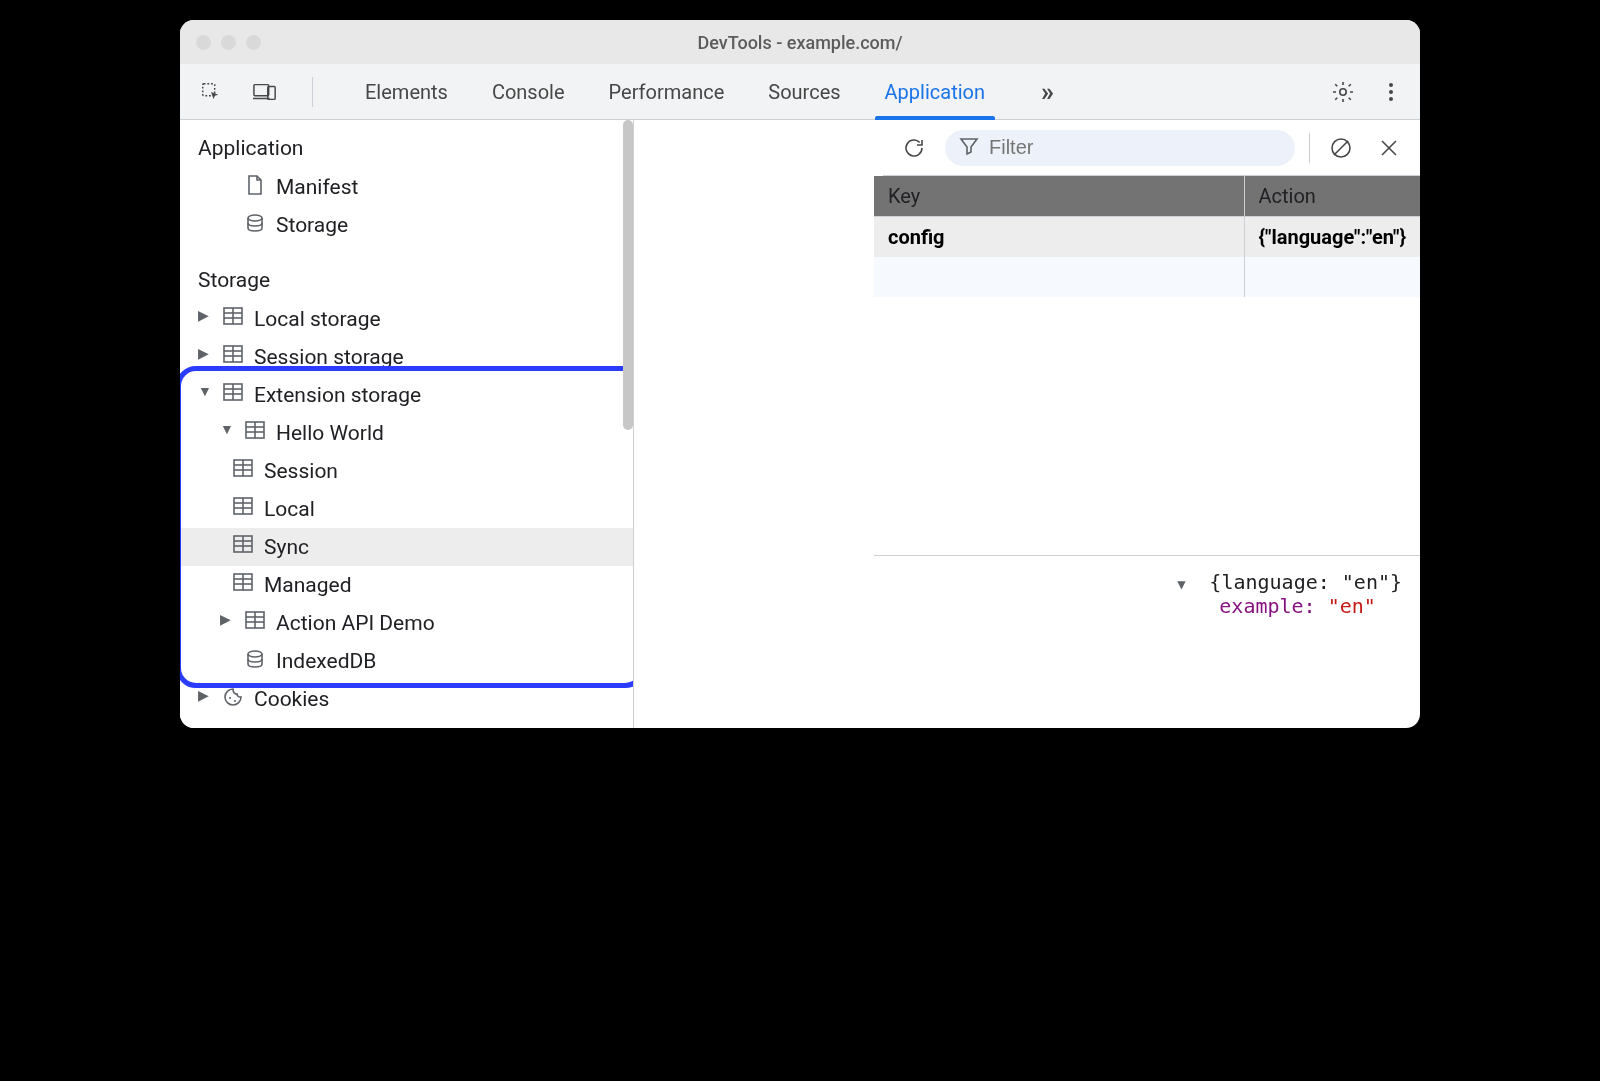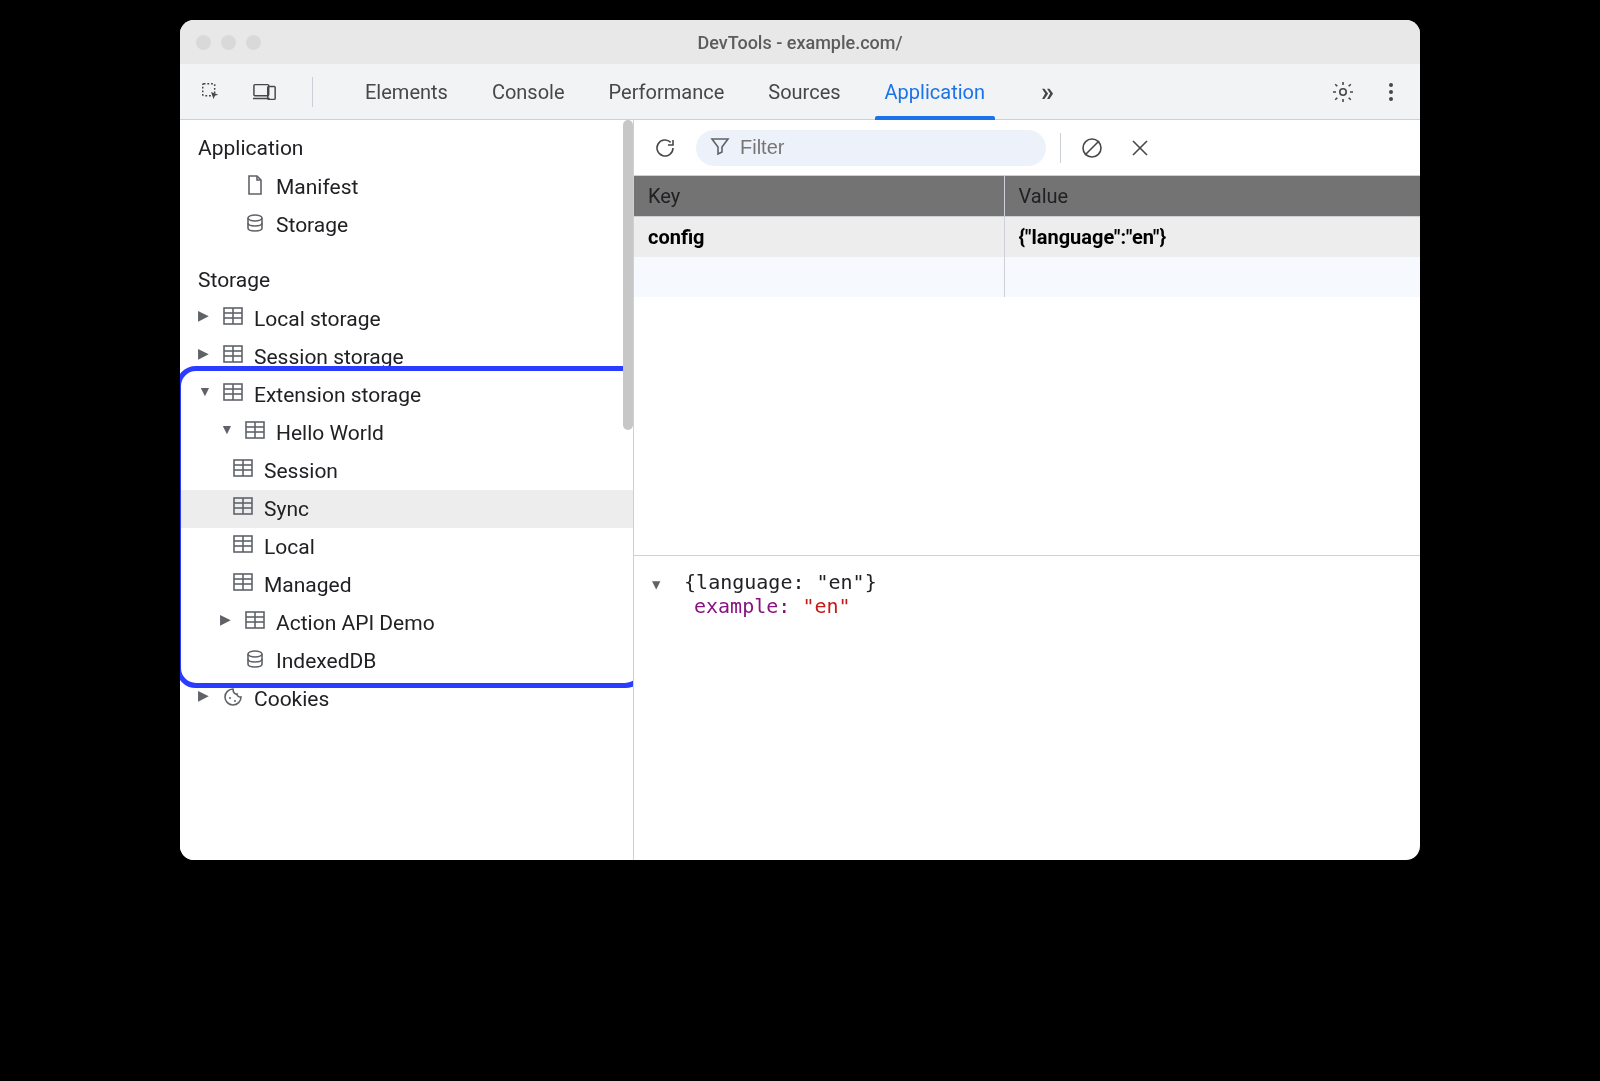--- a/index.html
+++ b/index.html
@@ -8,21 +8,21 @@
     font-family: -apple-system, BlinkMacSystemFont, "Segoe UI", Roboto, sans-serif;
     width: 1600px;
     height: 1081px;
     display: flex;
     align-items: flex-start;
     justify-content: center;
     padding-top: 20px;
   }
   .window {
     width: 1240px;
-    height: 840px;
+    height: 708px;
     background: #fff;
     border-radius: 14px;
     overflow: hidden;
     box-shadow: 0 12px 48px rgba(0,0,0,.5);
     display: flex;
     flex-direction: column;
   }
   .titlebar {
     height: 44px;
     background: #e8e8e8;
@@ -133,20 +133,21 @@
     border: 5px solid #2a3cff;
     border-radius: 20px;
     pointer-events: none;
   }
 
   .main {
     flex: 1;
     display: flex;
     flex-direction: column;
     min-width: 0;
+    align-items: flex-end;
   }
   .filterbar {
     height: 56px;
     display: flex;
     align-items: center;
     padding: 0 14px;
     gap: 14px;
     border-bottom: 1px solid #cdd1d5;
   }
   .filter-pill {
@@ -332,41 +333,41 @@
             <span class="ticon">
                 <svg width="20" height="18" viewBox="0 0 20 18">
                   <rect x="1" y="1" width="18" height="16"></rect>
                   <line x1="1" y1="6" x2="19" y2="6"></line>
                   <line x1="1" y1="11" x2="19" y2="11"></line>
                   <line x1="10" y1="1" x2="10" y2="17"></line>
                 </svg>
               </span>
             <span>Session</span>
           </div>
+          <div class="tree-item indent-3 no-arrow">
+            <span class="ticon">
+                <svg width="20" height="18" viewBox="0 0 20 18">
+                  <rect x="1" y="1" width="18" height="16"></rect>
+                  <line x1="1" y1="6" x2="19" y2="6"></line>
+                  <line x1="1" y1="11" x2="19" y2="11"></line>
+                  <line x1="10" y1="1" x2="10" y2="17"></line>
+                </svg>
+              </span>
+            <span>Local</span>
+          </div>
           <div class="tree-item indent-3 no-arrow selected">
             <span class="ticon">
                 <svg width="20" height="18" viewBox="0 0 20 18">
                   <rect x="1" y="1" width="18" height="16"></rect>
                   <line x1="1" y1="6" x2="19" y2="6"></line>
                   <line x1="1" y1="11" x2="19" y2="11"></line>
                   <line x1="10" y1="1" x2="10" y2="17"></line>
                 </svg>
               </span>
             <span>Sync</span>
-          </div>
-          <div class="tree-item indent-3 no-arrow">
-            <span class="ticon">
-                <svg width="20" height="18" viewBox="0 0 20 18">
-                  <rect x="1" y="1" width="18" height="16"></rect>
-                  <line x1="1" y1="6" x2="19" y2="6"></line>
-                  <line x1="1" y1="11" x2="19" y2="11"></line>
-                  <line x1="10" y1="1" x2="10" y2="17"></line>
-                </svg>
-              </span>
-            <span>Local</span>
           </div>
           <div class="tree-item indent-3 no-arrow">
             <span class="ticon">
                 <svg width="20" height="18" viewBox="0 0 20 18">
                   <rect x="1" y="1" width="18" height="16"></rect>
                   <line x1="1" y1="6" x2="19" y2="6"></line>
                   <line x1="1" y1="11" x2="19" y2="11"></line>
                   <line x1="10" y1="1" x2="10" y2="17"></line>
                 </svg>
               </span>
@@ -442,21 +443,21 @@
               <line x1="18" y1="4" x2="4" y2="18"></line>
             </svg>
         </div>
       </div>
 
       <div class="table-wrap">
         <table class="dt">
           <thead>
             <tr>
               <th>Key</th>
-              <th>Value</th>
+              <th>Action</th>
             </tr>
           </thead>
           <tbody>
             <tr class="selected">
               <td>config</td>
               <td>{"language":"en"}</td>
             </tr>
             <tr>
               <td>&nbsp;</td>
                 <td>&nbsp;</td>

